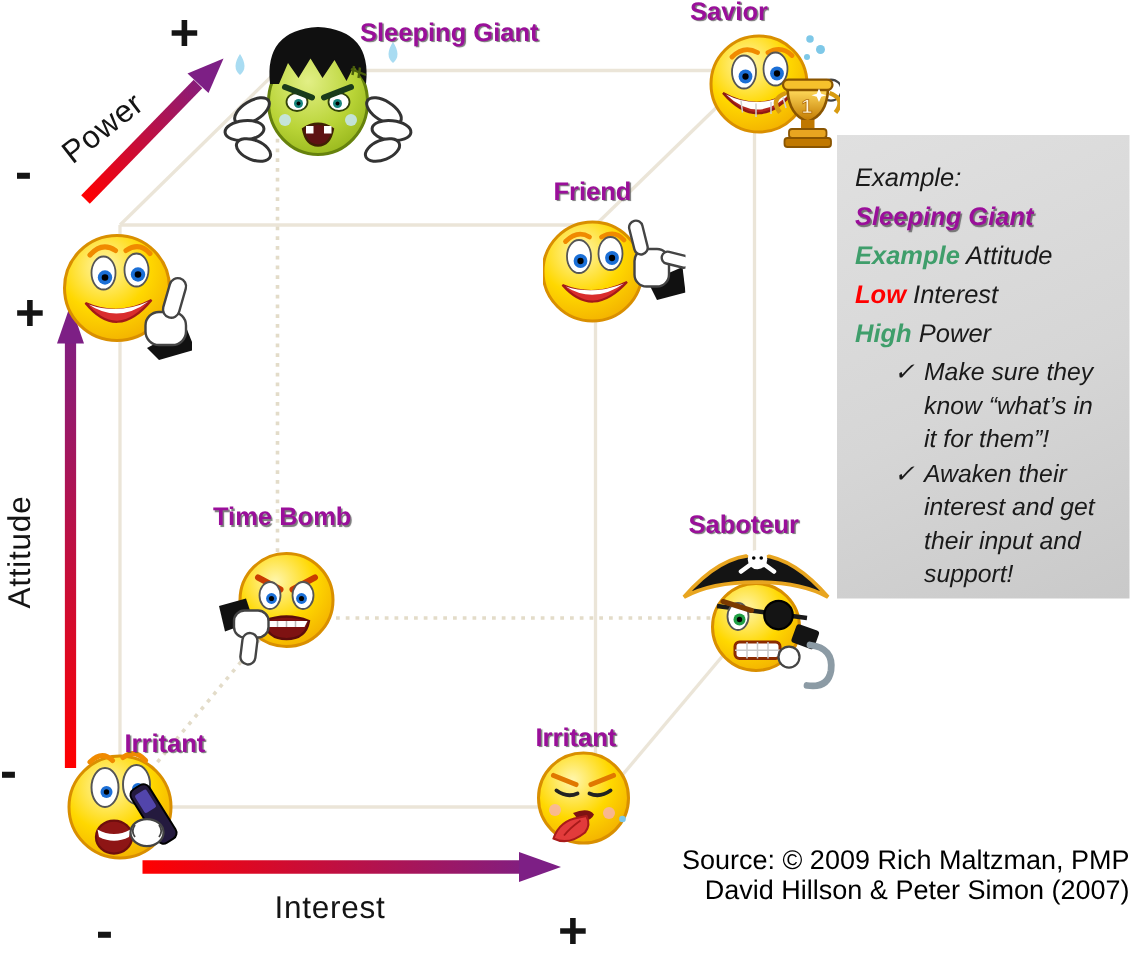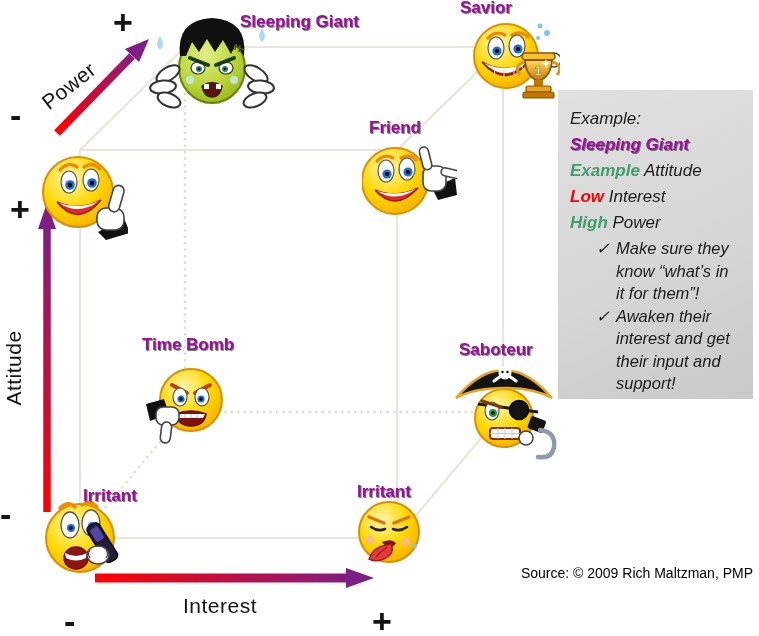--- a/index.html
+++ b/index.html
@@ -16,21 +16,21 @@
                background:linear-gradient(155deg,#E0E0E0 0%,#D6D6D6 55%,#C9C9C9 100%);
                color:#1a1a1a;font-size:17px;line-height:26px;font-style:italic;}
   .ex-name{font-weight:700;color:#9A0F9A;text-shadow:1px 1.2px 0.5px rgba(80,80,80,.75);}
   .attr-key{font-weight:700;}
   .attr-key.green{color:#3F9E6B;}
   .attr-key.red{color:#FF0000;}
   .ex-bullets{margin:1px 0 0 0;padding:0;list-style:none;font-size:16.5px;line-height:22.5px;}
   .ex-bullets li{position:relative;padding-left:46px;}
   .ex-bullets .check{position:absolute;left:26px;top:0;font-weight:400;}
   .source{position:absolute;z-index:4;left:360px;top:563px;width:393px;text-align:right;
-          color:#000;font-size:14px;line-height:20px;}
+          color:#000;font-size:18px;line-height:20px;}
 </style>
 </head>
 <body>
 
 <div class="stage">
 
   <svg class="overlay" width="759" height="636" viewBox="0 0 759 636">
     <defs>
       <radialGradient id="gyFace" cx="0.38" cy="0.3" r="0.85">
         <stop offset="0" stop-color="#FFF6AE"></stop>
@@ -290,15 +290,16 @@
       </li>
       <li>
         <span class="check">✓</span>
         <span>Awaken their interest and get their input and support!</span>
       </li>
     </ul>
   </div>
 
   <div class="source">
     <div>Source:  © 2009 Rich Maltzman, PMP</div>
+    <div>David Hillson &amp; Peter Simon (2007)</div>
   </div>
 
 </div>
 
 </body></html>

